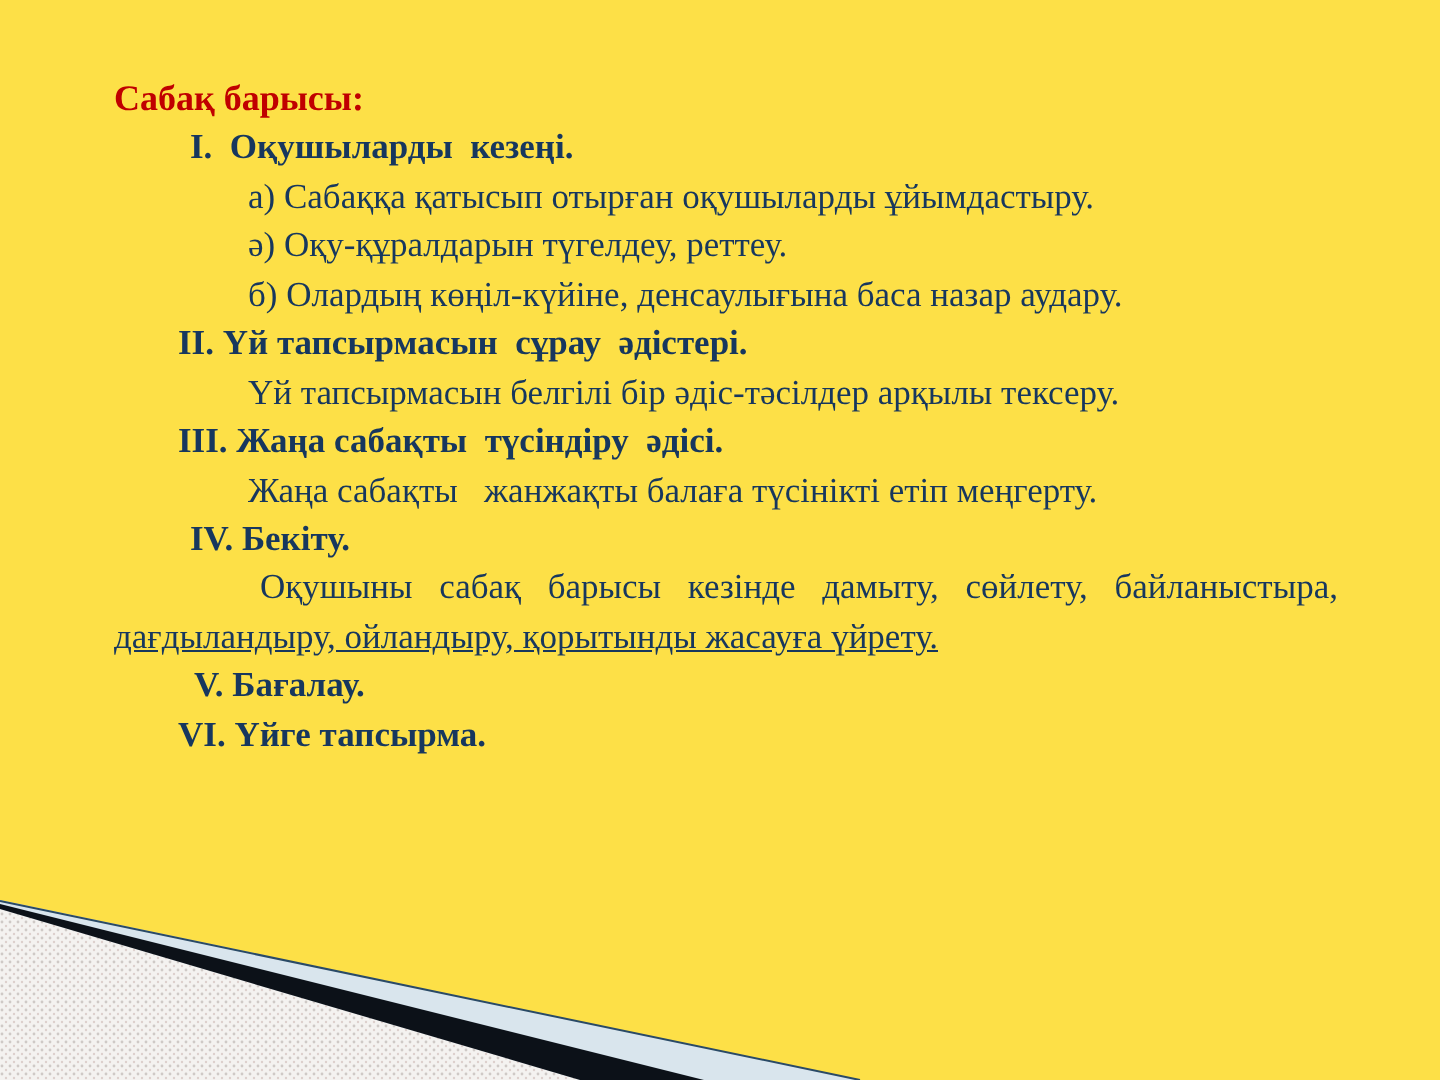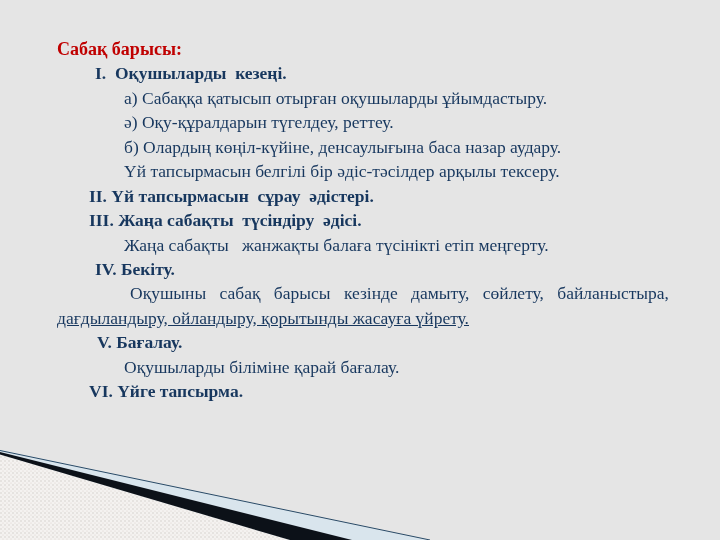--- a/index.html
+++ b/index.html
@@ -7,21 +7,21 @@
     padding: 0;
     width: 720px;
     height: 540px;
     background: #ffffff;
     overflow: hidden;
   }
   .slide {
     position: relative;
     width: 720px;
     height: 540px;
-    background: #e5e5e5;
+    background: #fde047;
     font-family: "Liberation Serif", "DejaVu Serif", serif;
   }
   .text-block {
     position: absolute;
     left: 57px;
     top: 37px;
     width: 612px;
   }
   .line {
     font-size: 17.5px;
@@ -91,25 +91,24 @@
 
     <polygon points="0,452 352,540 290,540 0,454.5" fill="#0c1118"></polygon>
   </svg>
 
   <div class="text-block">
       <div class="line title">Сабақ барысы:</div>
       <div class="line heading deep">I.  Оқушыларды  кезеңі.</div>
       <div class="line body">а) Сабаққа қатысып отырған оқушыларды ұйымдастыру.</div>
       <div class="line body">ә) Оқу-құралдарын түгелдеу, реттеу.</div>
       <div class="line body">б) Олардың көңіл-күйіне, денсаулығына баса назар аудару.</div>
+      <div class="line heading">II. Үй тапсырмасын  сұрау  әдістері.</div>
       <div class="line body">Үй тапсырмасын белгілі бір әдіс-тәсілдер арқылы тексеру.</div>
-      <div class="line heading">II. Үй тапсырмасын  сұрау  әдістері.</div>
       <div class="line heading">III. Жаңа сабақты  түсіндіру  әдісі.</div>
       <div class="line body">Жаңа сабақты   жанжақты балаға түсінікті етіп меңгерту.</div>
       <div class="line heading deep">IV. Бекіту.</div>
       <div class="line body-justify">Оқушыны сабақ барысы кезінде дамыту, сөйлету, байланыстыра,</div>
       <div class="line body-flush">дағдыландыру, ойландыру, қорытынды жасауға үйрету.</div>
       <div class="line heading deeper">V. Бағалау.</div>
-      <div class="line body">Оқушыларды біліміне қарай бағалау.</div>
       <div class="line heading">VI. Үйге тапсырма.</div>
     </div>
 
 </div>
 
 </body></html>

